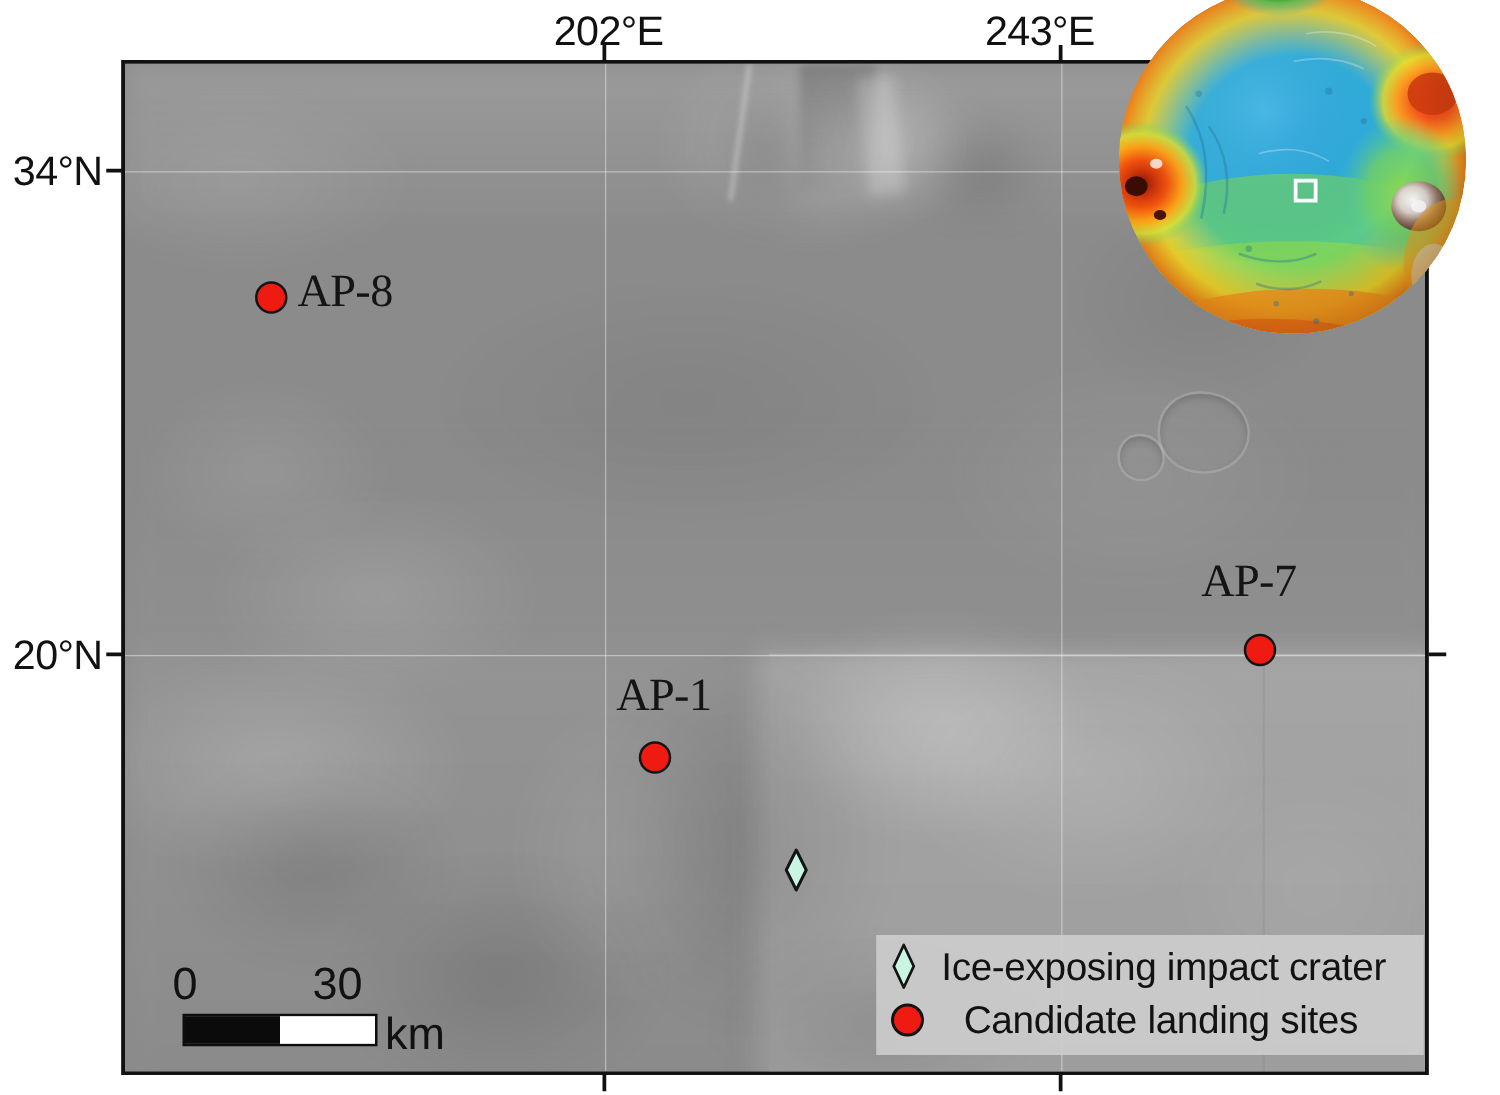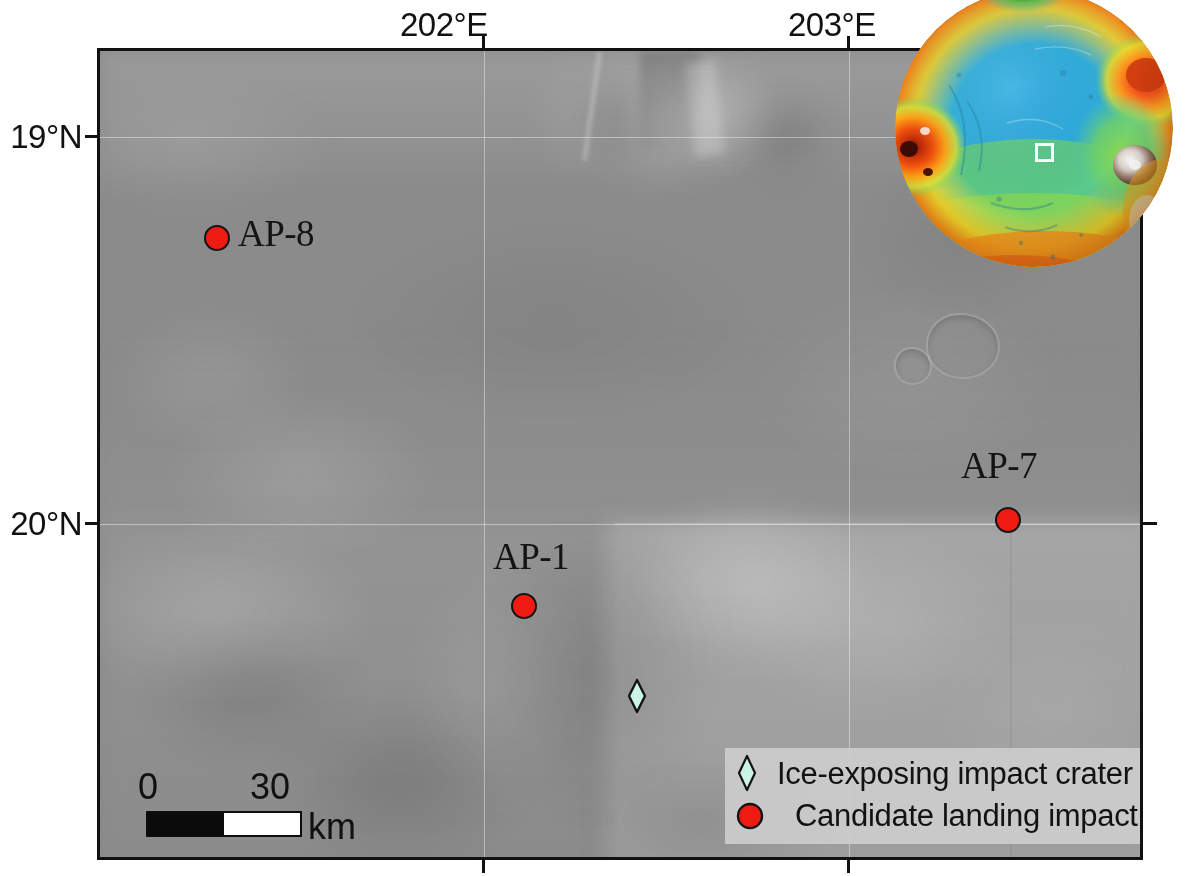--- a/index.html
+++ b/index.html
@@ -42,21 +42,21 @@
   .tick-bottom{position:absolute;width:3px;height:15px;background:#111;}
 
   
   .axis-label{
     position:absolute;color:#111;font-size:33px;line-height:1;
     font-family:"Liberation Sans","DejaVu Sans",sans-serif;
     white-space:nowrap;letter-spacing:-0.5px;
   }
   #lab-41N{right:1118px;top:120px;}
   #lab-40N{right:1118px;top:507px;}
-  #lab-202E{left:400px;top:8px;}
+  #lab-202E{left:443px;top:8px;}
   #lab-203E{left:788px;top:8px;}
 
   
   .site{position:absolute;}
   .dot{
     position:absolute;width:26px;height:26px;border-radius:50%;
     background:#ef1b13;border:2.5px solid #141414;box-sizing:border-box;
   }
   .site-label{
     position:absolute;color:#141414;font-size:37px;line-height:1;white-space:nowrap;
@@ -72,21 +72,20 @@
   #sb-white{width:50%;height:100%;background:#ffffff;}
   .sb-num{position:absolute;top:0;font-size:36px;color:#111;line-height:1;}
   #sb-0{left:-8px;}
   #sb-20{left:104px;}
   #sb-km{position:absolute;left:162px;top:40px;font-size:36px;color:#111;line-height:1;}
 
   
   #legend{
     position:absolute;left:601px;top:697px;width:438px;height:96px;
     background:rgba(205,205,205,0.90);
-    margin-left:24px;
   }
   .legend-row{position:absolute;left:10px;display:flex;align-items:center;height:42px;}
   #legend-row-crater{top:4px;}
   #legend-row-sites{top:46px;}
   .legend-text{
     font-size:31px;color:#121212;line-height:1;white-space:nowrap;
     font-family:"Liberation Sans","DejaVu Sans",sans-serif;letter-spacing:-0.3px;
   }
   .legend-sym{position:relative;width:42px;height:42px;flex:0 0 42px;}
 
@@ -201,38 +200,38 @@
           </svg>
         </span>
         <span class="legend-text">Ice-exposing impact crater</span>
       </div>
       <div class="legend-row" id="legend-row-sites">
         <span class="legend-sym">
           <svg width="30" height="30" viewBox="0 0 30 30" style="position:absolute;left:0px;top:7px;">
             <circle cx="15" cy="15" r="12" fill="#ef1b13" stroke="#141414" stroke-width="2.4"></circle>
           </svg>
         </span>
-        <span class="legend-text" style="margin-left:18px;">Candidate landing impact</span>
+        <span class="legend-text" style="margin-left:18px;">Candidate landing sites</span>
       </div>
     </div>
 
   </div>
 
   <div class="tick-left" style="left:85px;top:135px;"></div>
   <div class="tick-left" style="left:85px;top:522px;"></div>
   <div class="tick-right" style="left:1143px;top:522px;"></div>
   <div class="tick-top" style="left:482px;top:36px;"></div>
   <div class="tick-top" style="left:847px;top:36px;"></div>
   <div class="tick-bottom" style="left:482px;top:858px;"></div>
   <div class="tick-bottom" style="left:847px;top:858px;"></div>
 
-  <div class="axis-label" id="lab-41N">19°N</div>
+  <div class="axis-label" id="lab-41N">34°N</div>
   <div class="axis-label" id="lab-40N">20°N</div>
   <div class="axis-label" id="lab-202E">202°E</div>
-  <div class="axis-label" id="lab-203E">203°E</div>
+  <div class="axis-label" id="lab-203E">243°E</div>
 
   <div id="globe">
     <svg width="278" height="278" viewBox="0 0 278 278">
       <defs>
         <clipPath id="globeClip">
             <circle cx="139" cy="139" r="139"></circle>
           </clipPath>
         <radialGradient id="gBase" cx="50%" cy="42%" r="62%">
           <stop offset="0%" stop-color="#28a8e0"></stop>
           <stop offset="45%" stop-color="#2fb0de"></stop>

